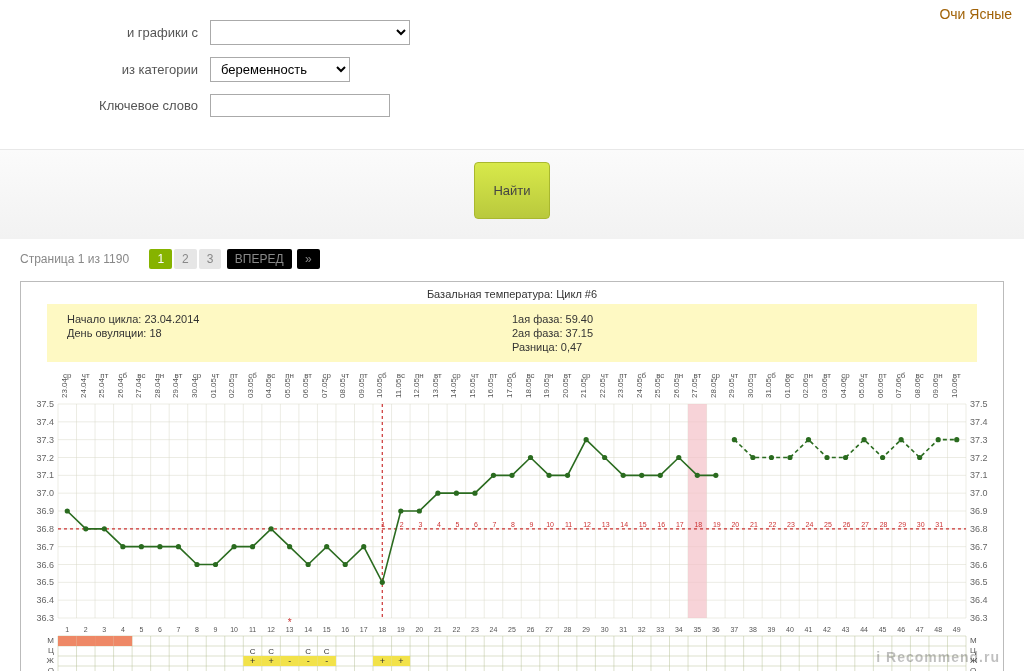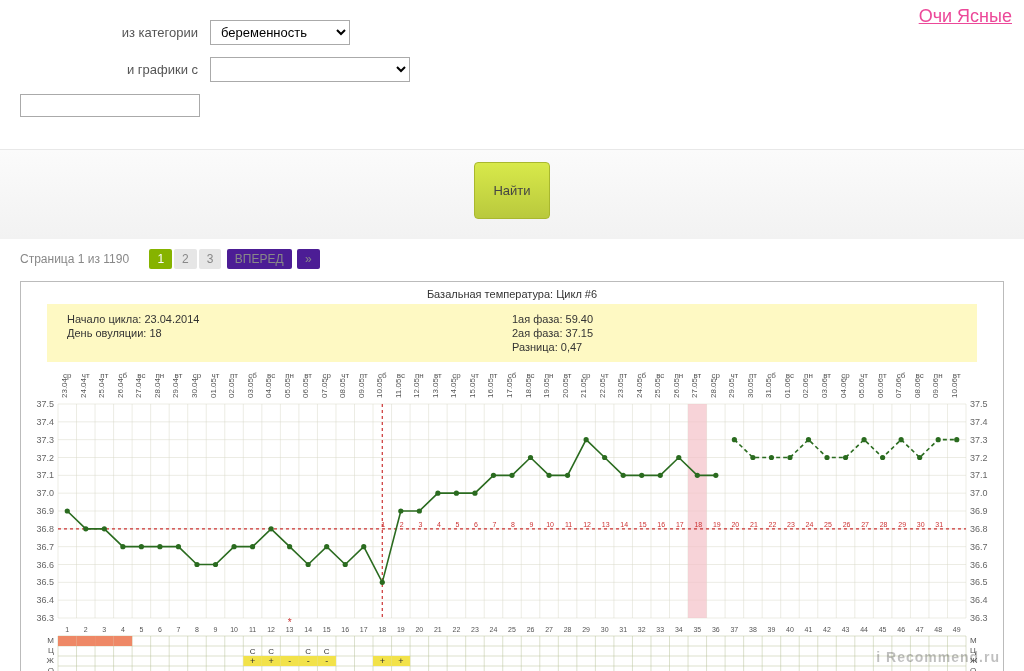--- a/index.html
+++ b/index.html
@@ -1,54 +1,55 @@
 <!DOCTYPE html>
 <html><head>
 <meta charset="utf-8">
 <style>
 * { box-sizing: border-box; margin: 0; padding: 0; }
 body { font-family: Arial, sans-serif; font-size: 12px; background: #f0f0f0; color: #333; }
 .page { background: #fff; padding: 10px 20px 0; min-height: 671px; position: relative; }
-.topright { position: absolute; top: 6px; right: 12px; font-size: 18px; color: #ec4899; text-decoration: underline; }
+.topright { position: absolute; top: 6px; right: 12px; font-size: 14px; color: #a16207; }
 .filters { width: 100%; padding: 10px 0 20px; }
 .filter-row { display: flex; align-items: center; margin-bottom: 12px; }
 .filter-label { width: 190px; text-align: right; padding-right: 12px; color: #555; font-size: 13px; }
 select, input[type=text] { border: 1px solid #aaa; padding: 3px 6px; font-size: 13px; background: #fff; }
 select { min-width: 140px; }
 .btn-find-row { text-align: center; padding: 12px 0 20px; border-top: 1px solid #e8e8e8; background: linear-gradient(#fbfbfb,#f2f2f2); margin: 0 -20px; }
 .btn-find { background: linear-gradient(#d8e94a,#b9c93d); border: 1px solid #a9b82e; border-radius: 4px; padding: 20px 18px; font-size: 13px; cursor: pointer; color: #444; }
 .pager-wrap { padding: 10px 0 8px; }
 .pager-text { color: #888; font-size: 12px; display: inline-block; margin-right: 17px; }
 .pager-btn { display: inline-block; background: #e6e6e6; color: #888; padding: 3px 8px; margin-right: 2px; font-size: 12px; border-radius: 2px; }
 .pager-btn.active { background: #86b300; color: #fff; }
-.pager-btn.next { background: #4c1d95; }
+.pager-btn.next { background: #000000; }
 .chart-box { border: 1px solid #bbb; background: #fff; margin-top: 4px; }
 .chart-title { text-align: center; font-size: 11px; padding: 6px 0 4px; color: #333; }
 .chart-header { background: #fef9c3; margin: 0 26px 6px; padding: 8px 20px; display: flex; font-size: 11px; color: #333; }
 .chart-header .col { flex: 1; }
 .chart-header .row { padding: 1px 0; }
 .chart-canvas-wrap { position: relative; }
 .watermark { position: fixed; bottom: 6px; right: 24px; font-size: 14px; color: rgba(0,0,0,.25); font-weight: bold; letter-spacing: 1px; }
 </style>
 </head>
 <body>
 
 <div class="page">
   <div class="topright">Очи Ясные</div>
 
   <div class="filters">
     <div class="filter-row">
+      <div class="filter-label">и графики с</div>
+      <select style="min-width:200px"><option></option></select>
+    </div>
+    <div class="filter-row">
       <div class="filter-label">из категории</div>
       <select><option>беременность</option></select>
     </div>
     <div class="filter-row">
-      <div class="filter-label">и графики с</div>
-      <select style="min-width:200px"><option></option></select>
-    </div>
-    <div class="filter-row">
+      <div class="filter-label">Ключевое слово</div>
       <input type="text" style="width: 180px;" value="">
     </div>
   </div>
   <div class="btn-find-row">
     <button class="btn-find">Найти</button>
   </div>
 
   <div class="pager-wrap">
     <span class="pager-text">Страница 1 из 1190</span>
     <span id="pager-pages"><span class="pager-btn active">1</span><span class="pager-btn">2</span><span class="pager-btn">3</span></span>

